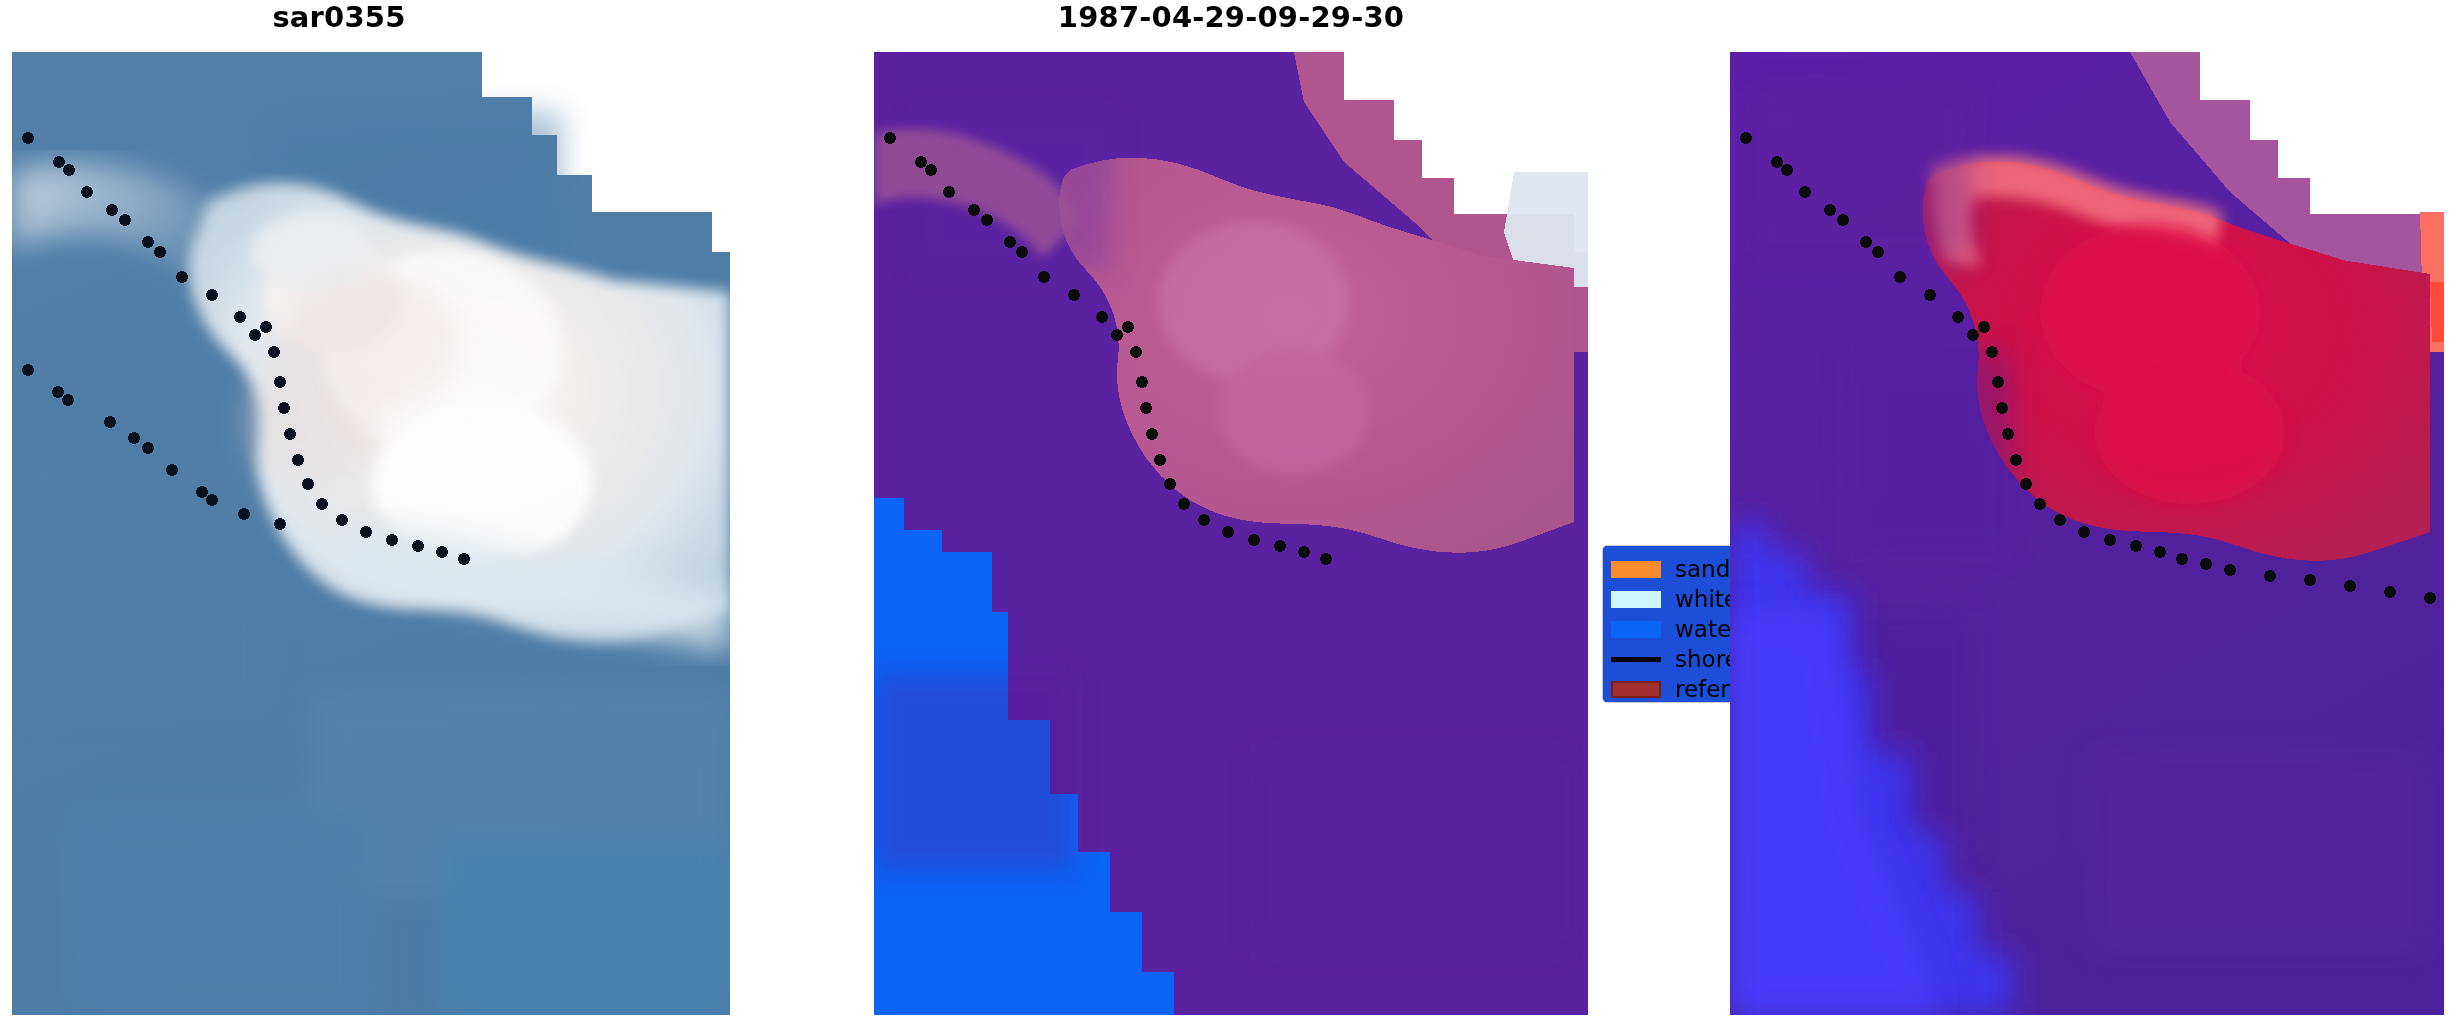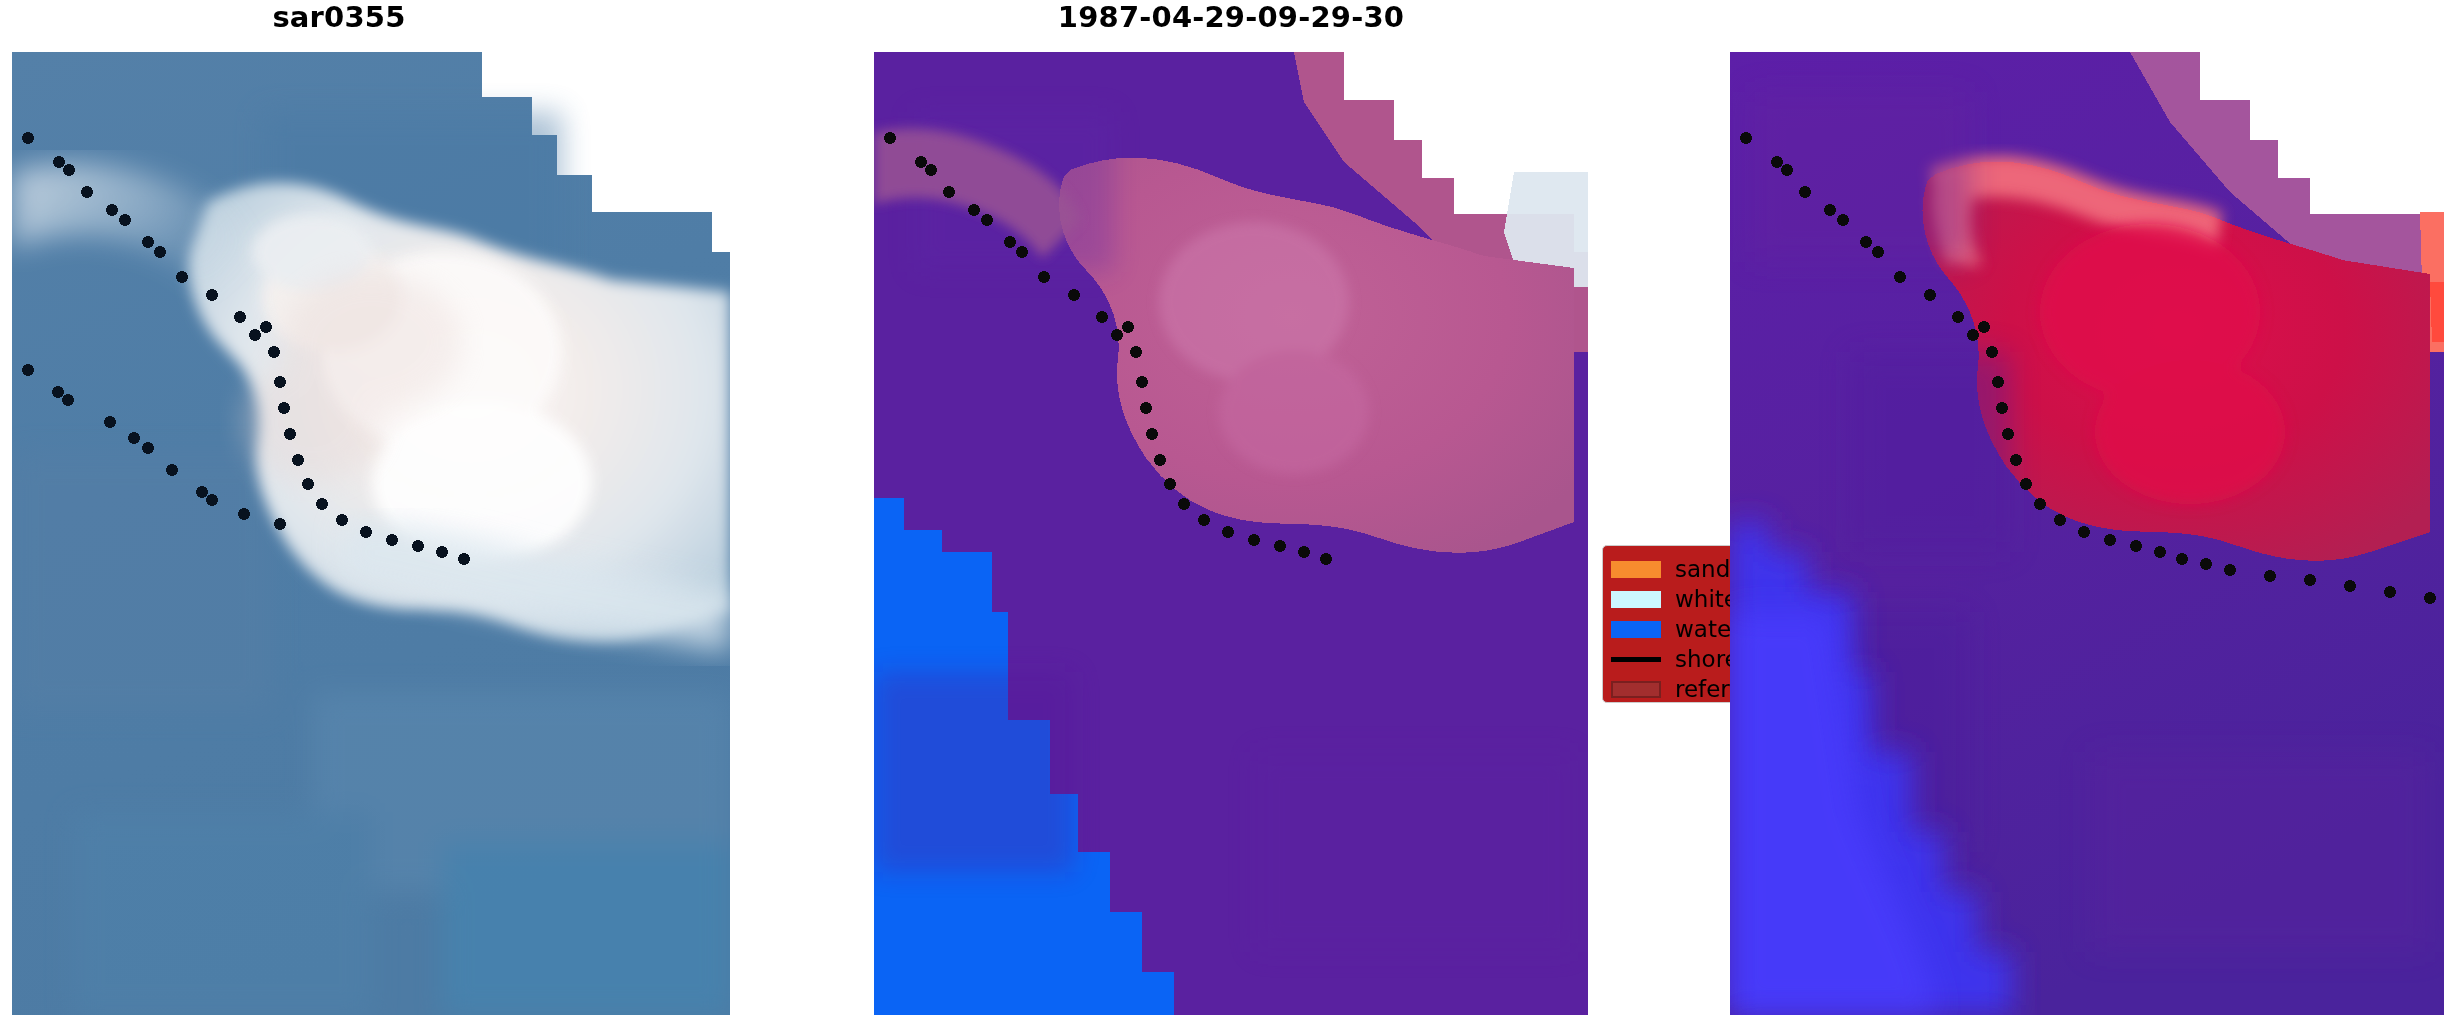--- a/index.html
+++ b/index.html
@@ -56,21 +56,21 @@
 
   .raster svg, .raster canvas {
     display: block;
     width: 100%;
     height: 100%;
   }
 
   
   .legend {
     position: absolute;
-    background: #b91c1c;
+    background: #1d4ed8;
     border: 1px solid #cccccc;
     border-radius: 5px;
     box-sizing: border-box;
     padding: 8px 10px 8px 8px;
     z-index: 5;
   }
   .legend-row {
     display: flex;
     align-items: center;
     height: 30px;

